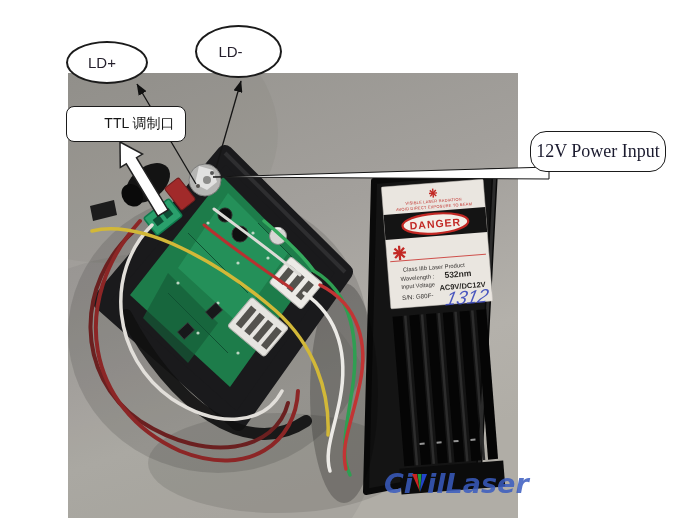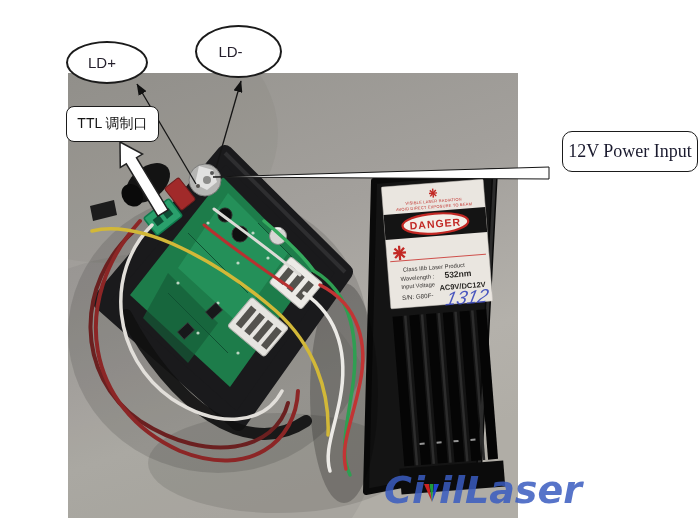--- a/index.html
+++ b/index.html
@@ -6,26 +6,26 @@
   .page{position:relative;width:700px;height:532px;background:#ffffff;overflow:hidden;
         font-family:"Liberation Sans",sans-serif;}
   .photo{position:absolute;left:68px;top:73px;width:450px;height:445px;z-index:1;}
   .overlay{position:absolute;left:0;top:0;width:700px;height:532px;z-index:3;pointer-events:none;}
   .callout{position:absolute;z-index:4;background:#ffffff;color:#241f2c;
            display:flex;align-items:center;justify-content:center;}
   .ellipse{border:2px solid #1b1b1b;border-radius:50%;font-size:15px;}
   .ld-plus{left:66px;top:41px;width:82px;height:43px;padding-right:10px;box-sizing:border-box;align-items:center;}
   .ld-minus{left:195px;top:25px;width:87px;height:53px;padding-right:16px;box-sizing:border-box;}
   .rectbox{border:1.5px solid #1b1b1b;}
-  .ttl-box{left:66px;top:106px;width:91px;height:34px;border-radius:8px;font-size:14px;color:#151515;}
-  .pwr-box{left:562px;top:131px;width:134px;height:39px;border-radius:10px;
+  .ttl-box{left:66px;top:106px;width:91px;height:34px;border-radius:8px;font-size:14px;color:#151515;padding-left:27px;}
+  .pwr-box{left:530px;top:131px;width:134px;height:39px;border-radius:16px;
            font-family:"Liberation Serif",serif;font-size:18px;color:#1a1a2e;}
   .watermark{position:absolute;left:384px;top:468px;z-index:5;
              font-family:"DejaVu Sans",sans-serif;font-weight:bold;font-style:italic;
-             font-size:38px;letter-spacing:0px;color:rgba(58,92,192,0.85);white-space:nowrap;}
+             font-size:27px;letter-spacing:0px;color:rgba(58,92,192,0.85);white-space:nowrap;}
   .watermark .v-icon{display:inline-block;vertical-align:-2px;margin:0 -2px;}
   svg text{font-family:"Liberation Sans",sans-serif;}
 </style>
 </head>
 <body>
 
 <div class="page">
 
   <div class="photo">
     <svg width="450" height="445" viewBox="0 0 450 445">

